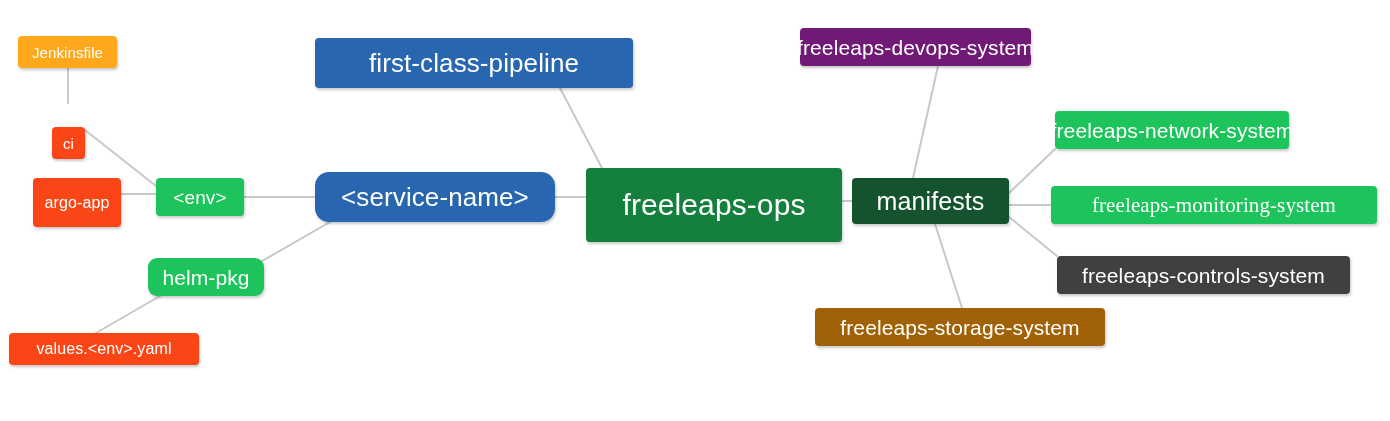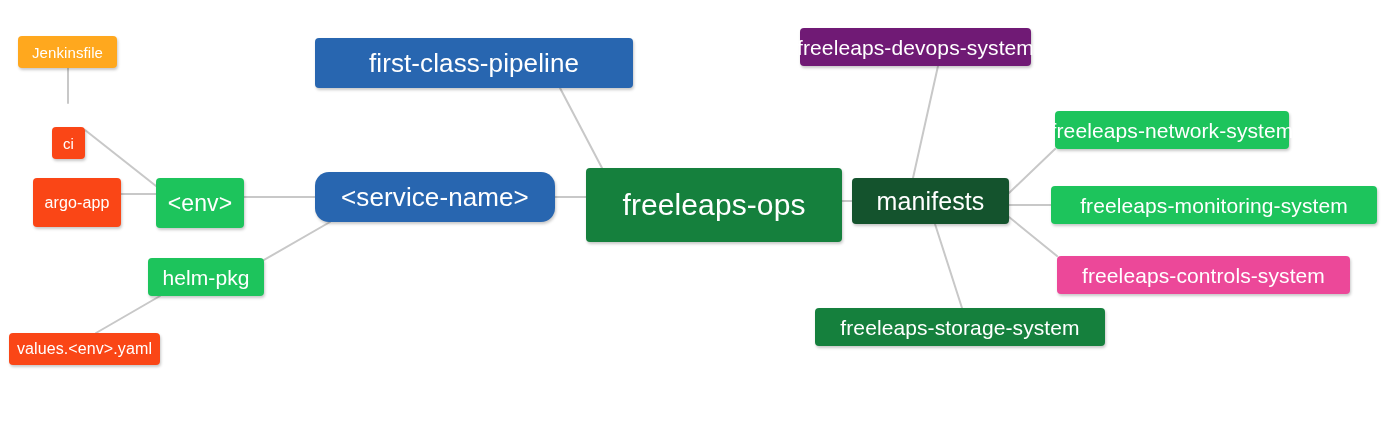--- a/index.html
+++ b/index.html
@@ -57,25 +57,25 @@
       <line x1="1009" y1="193" x2="1055" y2="149" stroke="#c8c8c8" stroke-width="2" stroke-linecap="round"></line>
       <line x1="1009" y1="205" x2="1051" y2="205" stroke="#c8c8c8" stroke-width="2" stroke-linecap="round"></line>
       <line x1="1009" y1="217" x2="1057" y2="256" stroke="#c8c8c8" stroke-width="2" stroke-linecap="round"></line>
       <line x1="935" y1="224" x2="962" y2="308" stroke="#c8c8c8" stroke-width="2" stroke-linecap="round"></line>
     </svg>
   <div id="node-layer">
       <div class="node" style="left: 586px; top: 168px; width: 256px; height: 74px; background: #15803d; font-size: 30px;">freeleaps-ops</div>
       <div class="node" style="left: 315px; top: 172px; width: 240px; height: 50px; background: rgb(40, 102, 176); font-size: 26px; border-radius: 14px;">&lt;service-name&gt;</div>
       <div class="node" style="left: 315px; top: 38px; width: 318px; height: 50px; background: rgb(40, 102, 176); font-size: 26px;">first-class-pipeline</div>
       <div class="node" style="left: 852px; top: 178px; width: 157px; height: 46px; background: #14532d; font-size: 25px;">manifests</div>
-      <div class="node" style="left: 156px; top: 178px; width: 88px; height: 50px; background: rgb(29, 196, 92); font-size: 23px;">&lt;env&gt;</div>
-      <div class="node" style="left: 148px; top: 258px; width: 116px; height: 38px; background: rgb(29, 196, 92); font-size: 21px;">helm-pkg</div>
+      <div class="node" style="left: 156px; top: 178px; width: 88px; height: 38px; background: rgb(29, 196, 92); font-size: 19px;">&lt;env&gt;</div>
+      <div class="node" style="left: 148px; top: 258px; width: 116px; height: 38px; background: rgb(29, 196, 92); font-size: 21px; border-radius: 9px;">helm-pkg</div>
       <div class="node" style="left: 18px; top: 36px; width: 99px; height: 32px; background: rgb(255, 168, 30); font-size: 15px;">Jenkinsfile</div>
       <div class="node" style="left: 52px; top: 103px; width: 33px; height: 32px; background: rgb(250, 70, 22); font-size: 15px; margin-top: 24px;">ci</div>
       <div class="node" style="left: 33px; top: 178px; width: 88px; height: 49px; background: rgb(250, 70, 22); font-size: 16px;">argo-app</div>
-      <div class="node" style="left: 9px; top: 333px; width: 151px; height: 32px; background: rgb(250, 70, 22); font-size: 16px;">values.&lt;env&gt;.yaml</div>
+      <div class="node" style="left: 9px; top: 333px; width: 190px; height: 32px; background: rgb(250, 70, 22); font-size: 16px;">values.&lt;env&gt;.yaml</div>
       <div class="node" style="left: 800px; top: 28px; width: 231px; height: 38px; background: #701a75; font-size: 21px;">freeleaps-devops-system</div>
       <div class="node" style="left: 1055px; top: 111px; width: 234px; height: 38px; background: rgb(29, 196, 92); font-size: 21px;">freeleaps-network-system</div>
-      <div class="node" style="left: 1051px; top: 186px; width: 326px; height: 38px; background: rgb(29, 196, 92); font-size: 21px;">freeleaps-monitoring-system</div>
-      <div class="node" style="left: 1057px; top: 256px; width: 293px; height: 38px; background: #ec4899; font-size: 21px;">freeleaps-controls-system</div>
-      <div class="node" style="left: 815px; top: 308px; width: 290px; height: 38px; background: #15803d; font-size: 21px;">freeleaps-storage-system</div>
+      <div class="node" style="left: 1051px; top: 186px; width: 326px; height: 38px; background: rgb(29, 196, 92); font-size: 21px; font-family: Liberation Serif, serif;">freeleaps-monitoring-system</div>
+      <div class="node" style="left: 1057px; top: 256px; width: 293px; height: 38px; background: #404040; font-size: 21px;">freeleaps-controls-system</div>
+      <div class="node" style="left: 815px; top: 308px; width: 290px; height: 38px; background: #a16207; font-size: 21px;">freeleaps-storage-system</div>
     </div>
 </div>
 
 </body></html>

